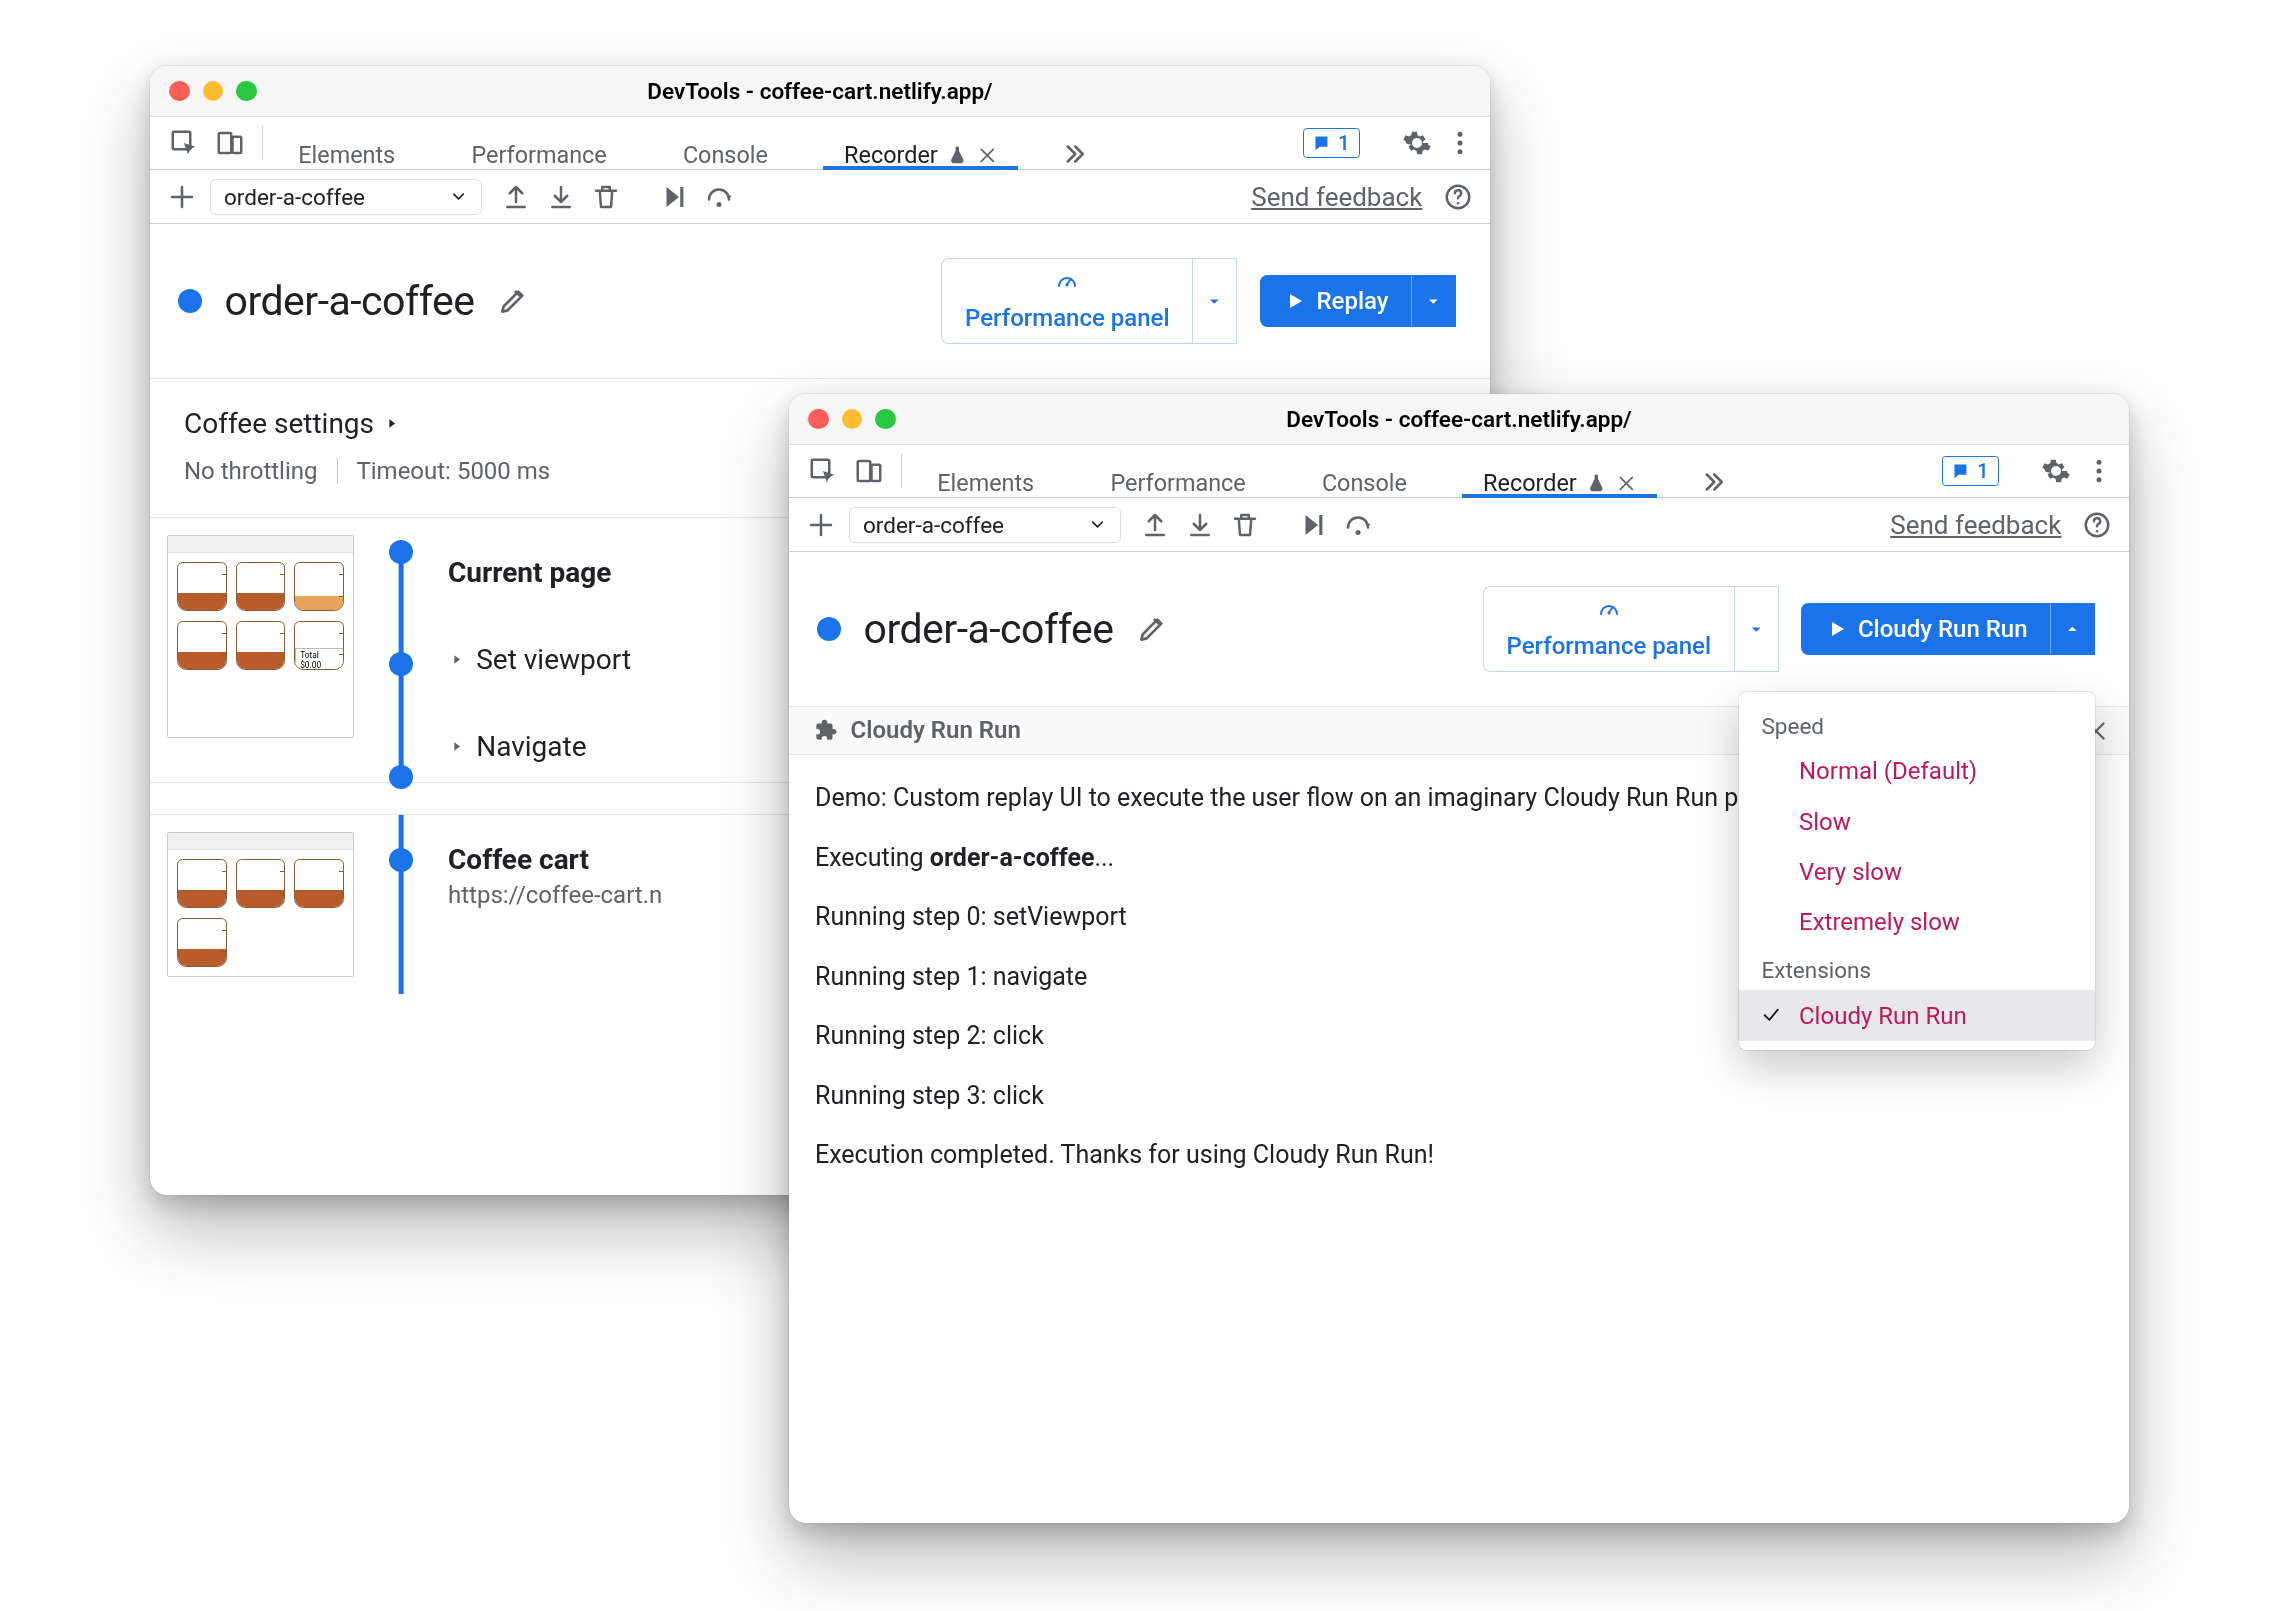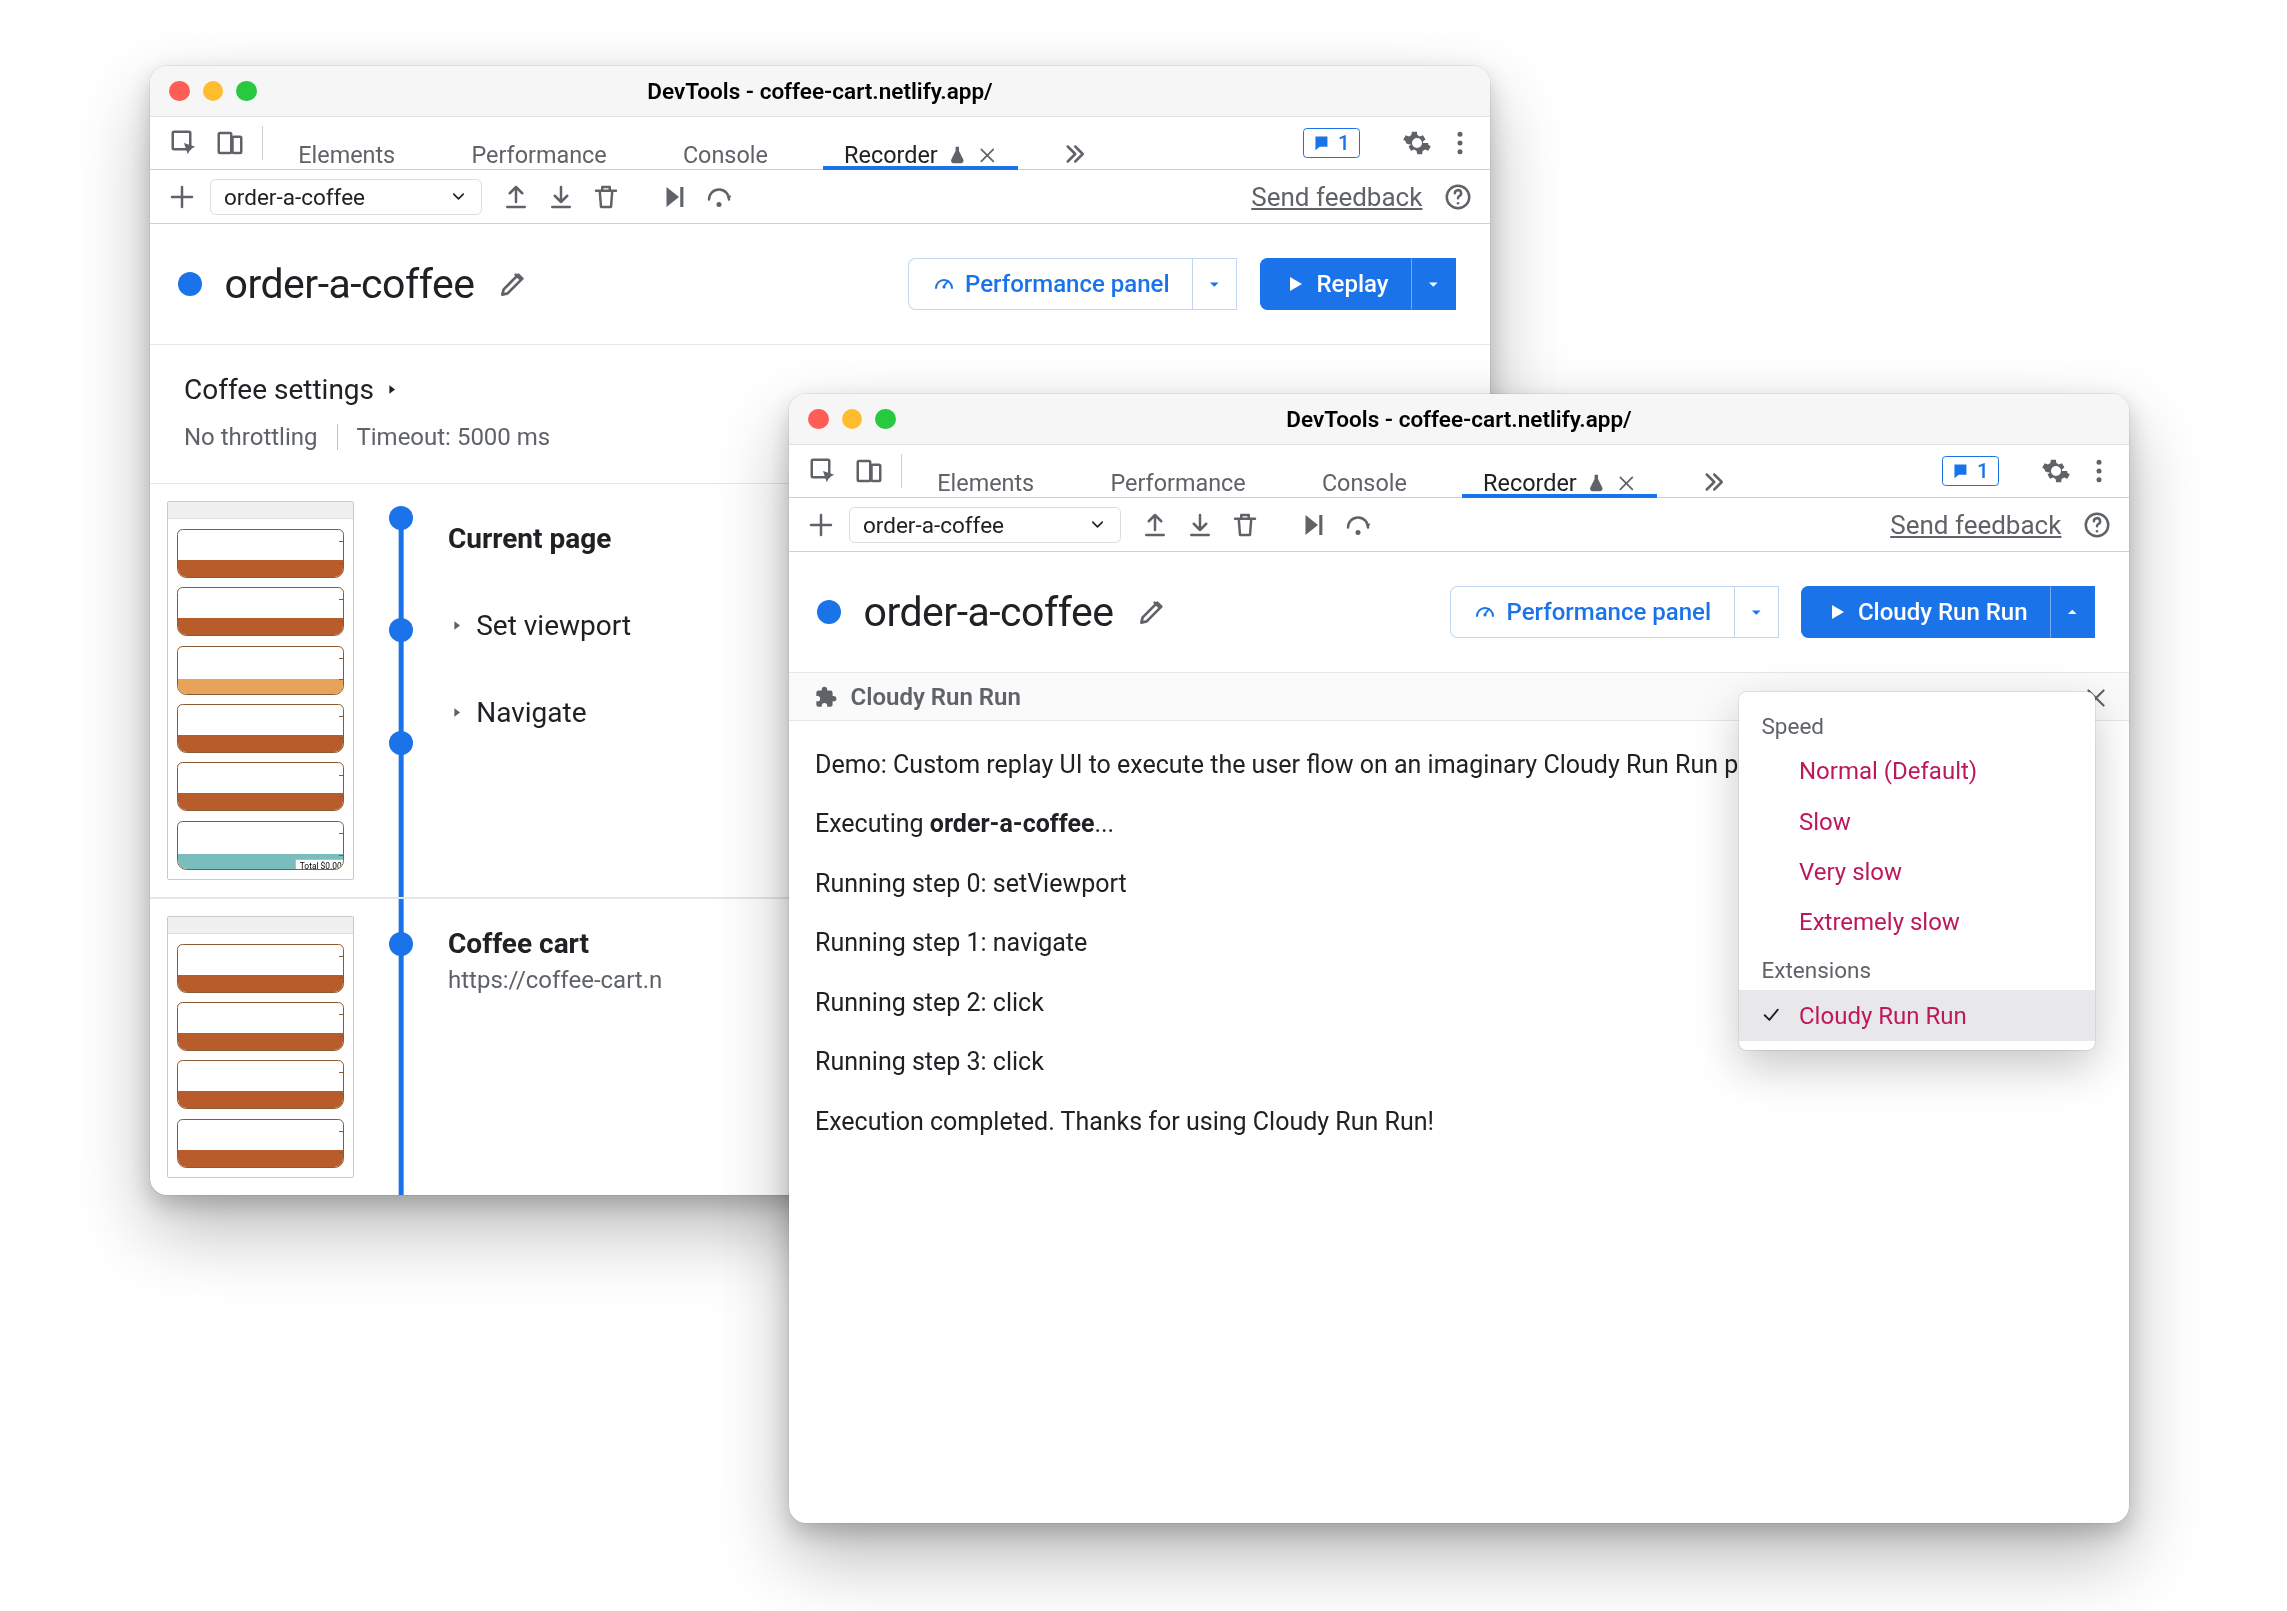--- a/index.html
+++ b/index.html
@@ -189,20 +189,21 @@
     font-size: 24px;
     font-weight: 500;
     border-radius: 7.5px;
     padding: 11.2px 22.5px;
     cursor: pointer;
   }
   .btn-outline {
     color: var(--blue);
     border: 1.9px solid #c2d6f2;
     background: #fff;
+    flex-direction: column;
   }
   .btn-filled {
     color: #fff;
     background: var(--blue);
     border: 1.9px solid var(--blue);
   }
   .btn-split-left { border-top-right-radius: 0; border-bottom-right-radius: 0; border-right: none; }
   .btn-split-right {
     border-top-left-radius: 0; border-bottom-left-radius: 0;
     padding: 11.2px 11.2px;
@@ -261,21 +262,21 @@
     width: 187px;
     border: 0.9px solid #c9c9c9;
     border-radius: 1.9px;
     background: #fff;
     overflow: hidden;
   }
   .thumb-bar { height: 17px; background: #f0f0f0; border-bottom: 0.9px solid #e0e0e0; }
   .thumb-grid {
     padding: 9.4px;
     display: grid;
-    grid-template-columns: 1fr;
+    grid-template-columns: 1fr 1fr 1fr;
     gap: 9.4px;
   }
   .cup {
     height: 49px;
     border: 1.9px solid #8a5a33;
     border-radius: 5.6px 5.6px 9.4px 9.4px;
     position: relative;
     overflow: hidden;
     background: #fff;
   }

